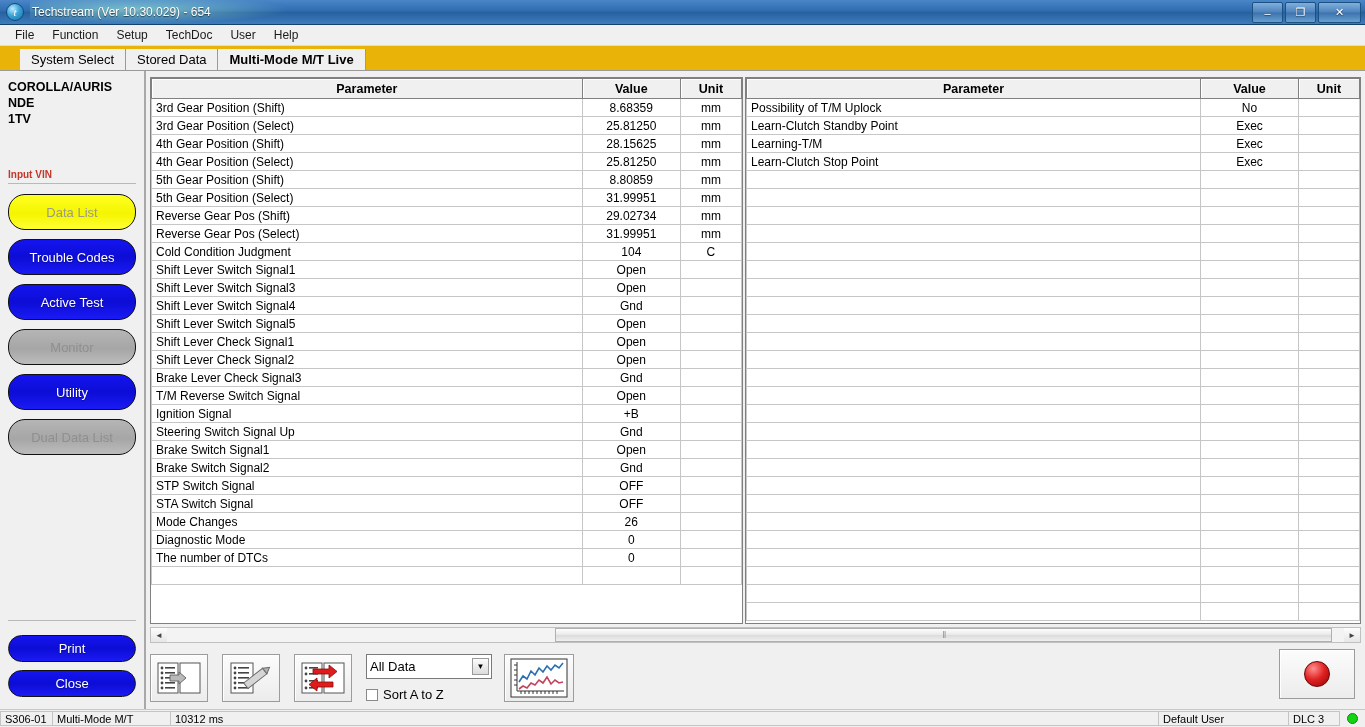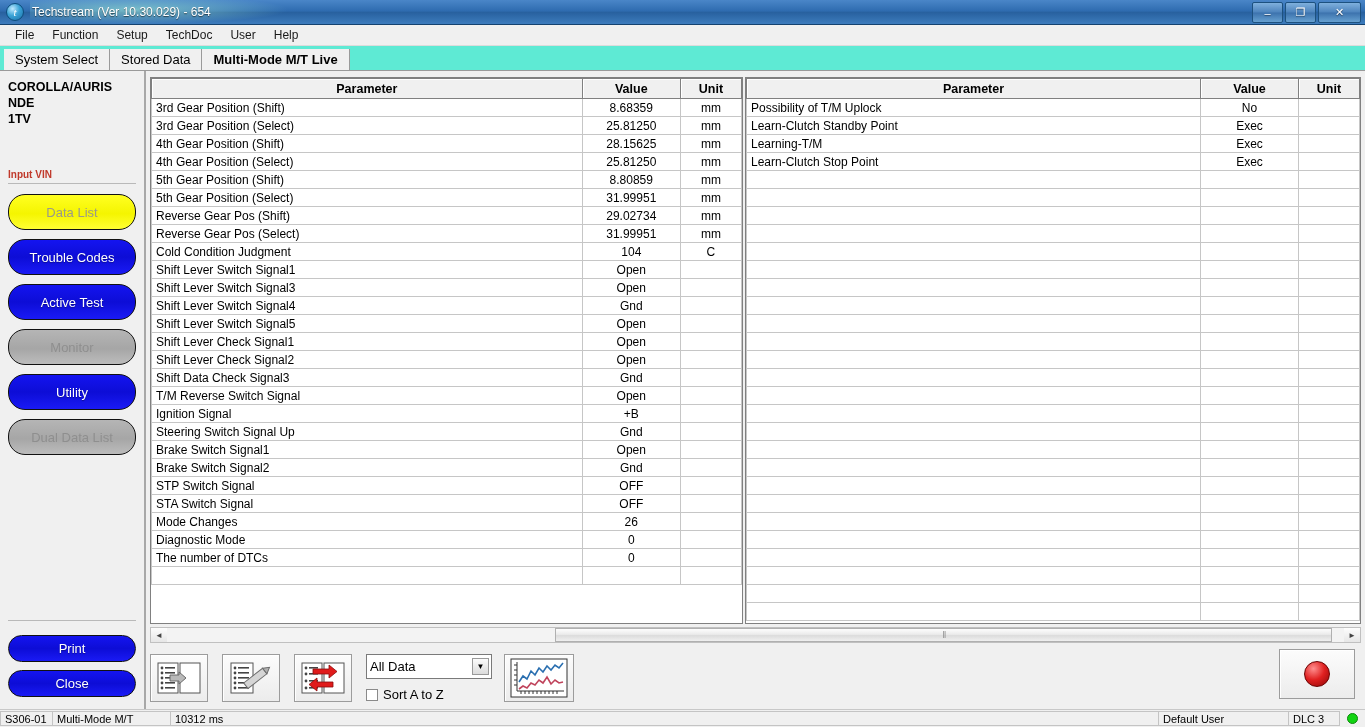--- a/index.html
+++ b/index.html
@@ -50,22 +50,22 @@
 
   
   .menubar{
     height:20px;flex:0 0 20px;background:#f0f0f0;display:flex;align-items:center;
     padding-left:6px;border-bottom:1px solid #dcdcdc;
   }
   .menu-item{padding:1px 9px;font-size:12px;color:#1a1a1a;}
 
   
   .tabbar{
-    height:24px;flex:0 0 24px;background:#5eead4;display:flex;align-items:flex-end;
-    padding-left:4px;border-bottom:1px solid #9a9a9a;
+    height:24px;flex:0 0 24px;background:#eab308;display:flex;align-items:flex-end;
+    padding-left:20px;border-bottom:1px solid #9a9a9a;
   }
   .tab{
     height:21px;line-height:21px;padding:0 11px;font-size:13px;
     background:#f0f0f0;border-right:1px solid #9a9a9a;color:#000;
   }
   .tab.active{font-weight:bold;}
 
   
   .content{flex:1 1 auto;display:flex;min-height:0;background:#f0f0f0;}
 
@@ -325,21 +325,21 @@
                   <td class="">Shift Lever Check Signal1</td>
                   <td class="val">Open</td>
                   <td class="unit"></td>
                 </tr>
                 <tr>
                   <td class="">Shift Lever Check Signal2</td>
                   <td class="val">Open</td>
                   <td class="unit"></td>
                 </tr>
                 <tr>
-                  <td class="">Shift Data Check Signal3</td>
+                  <td class="">Brake Lever Check Signal3</td>
                   <td class="val">Gnd</td>
                   <td class="unit"></td>
                 </tr>
                 <tr>
                   <td class="">T/M Reverse Switch Signal</td>
                   <td class="val">Open</td>
                   <td class="unit"></td>
                 </tr>
                 <tr>
                   <td class="">Ignition Signal</td>

